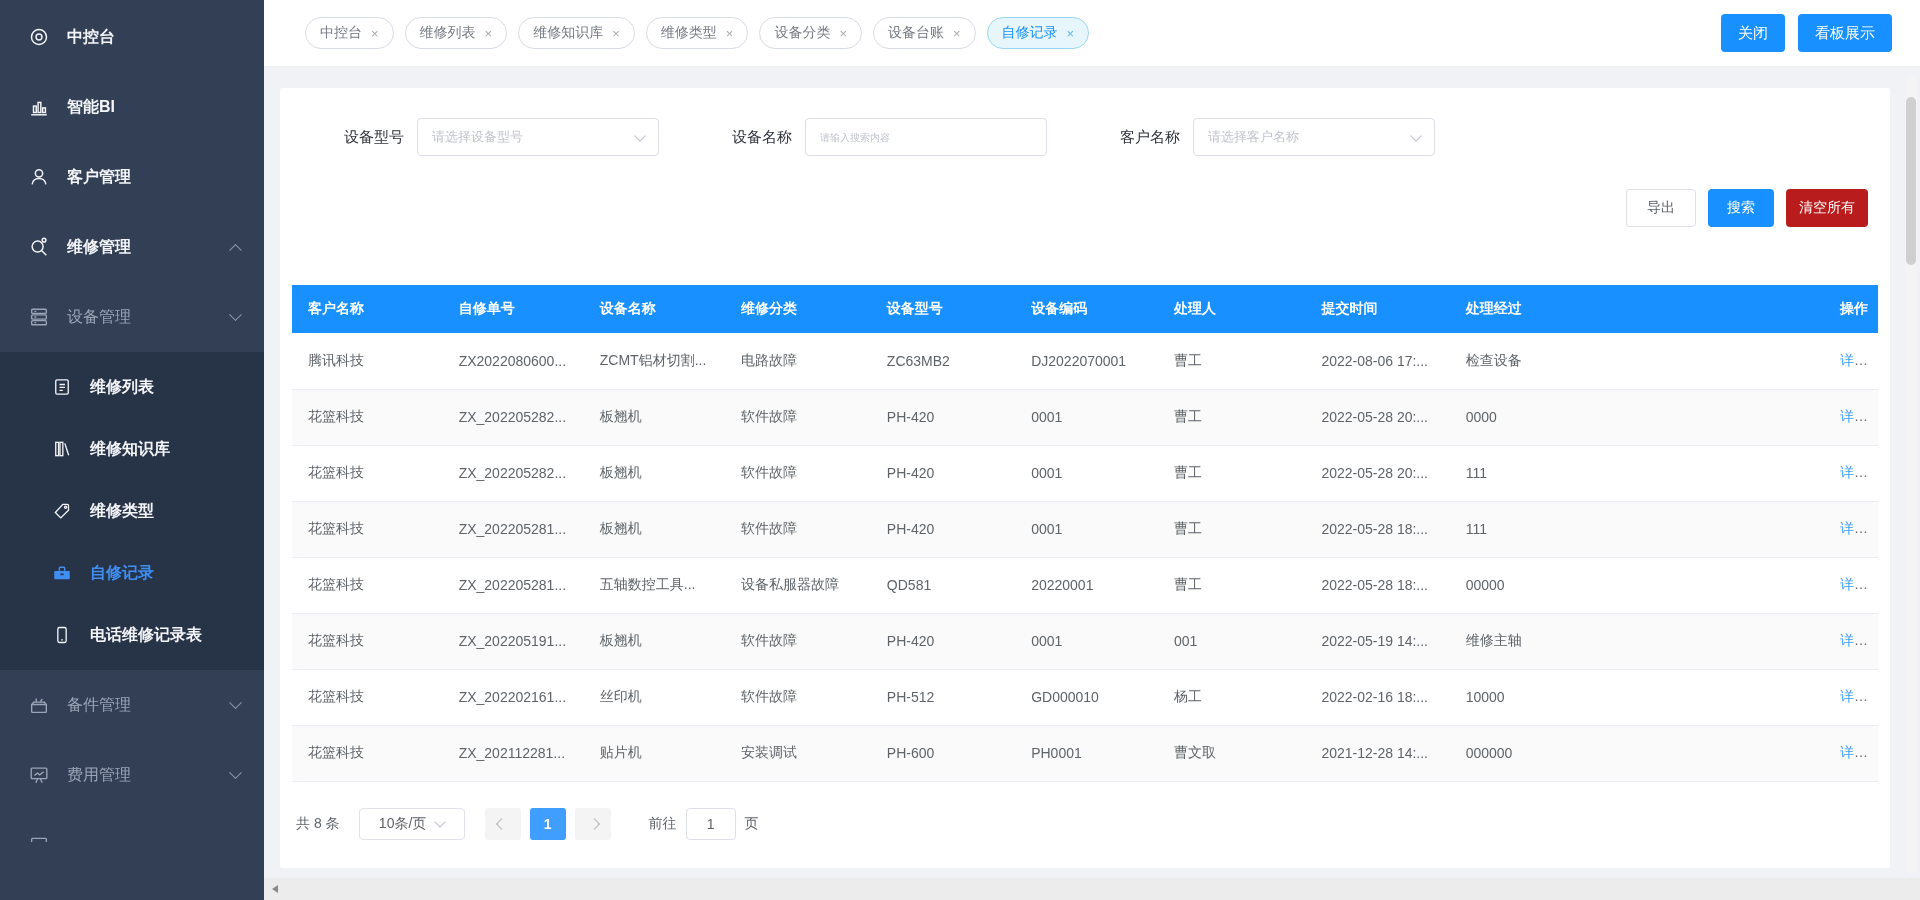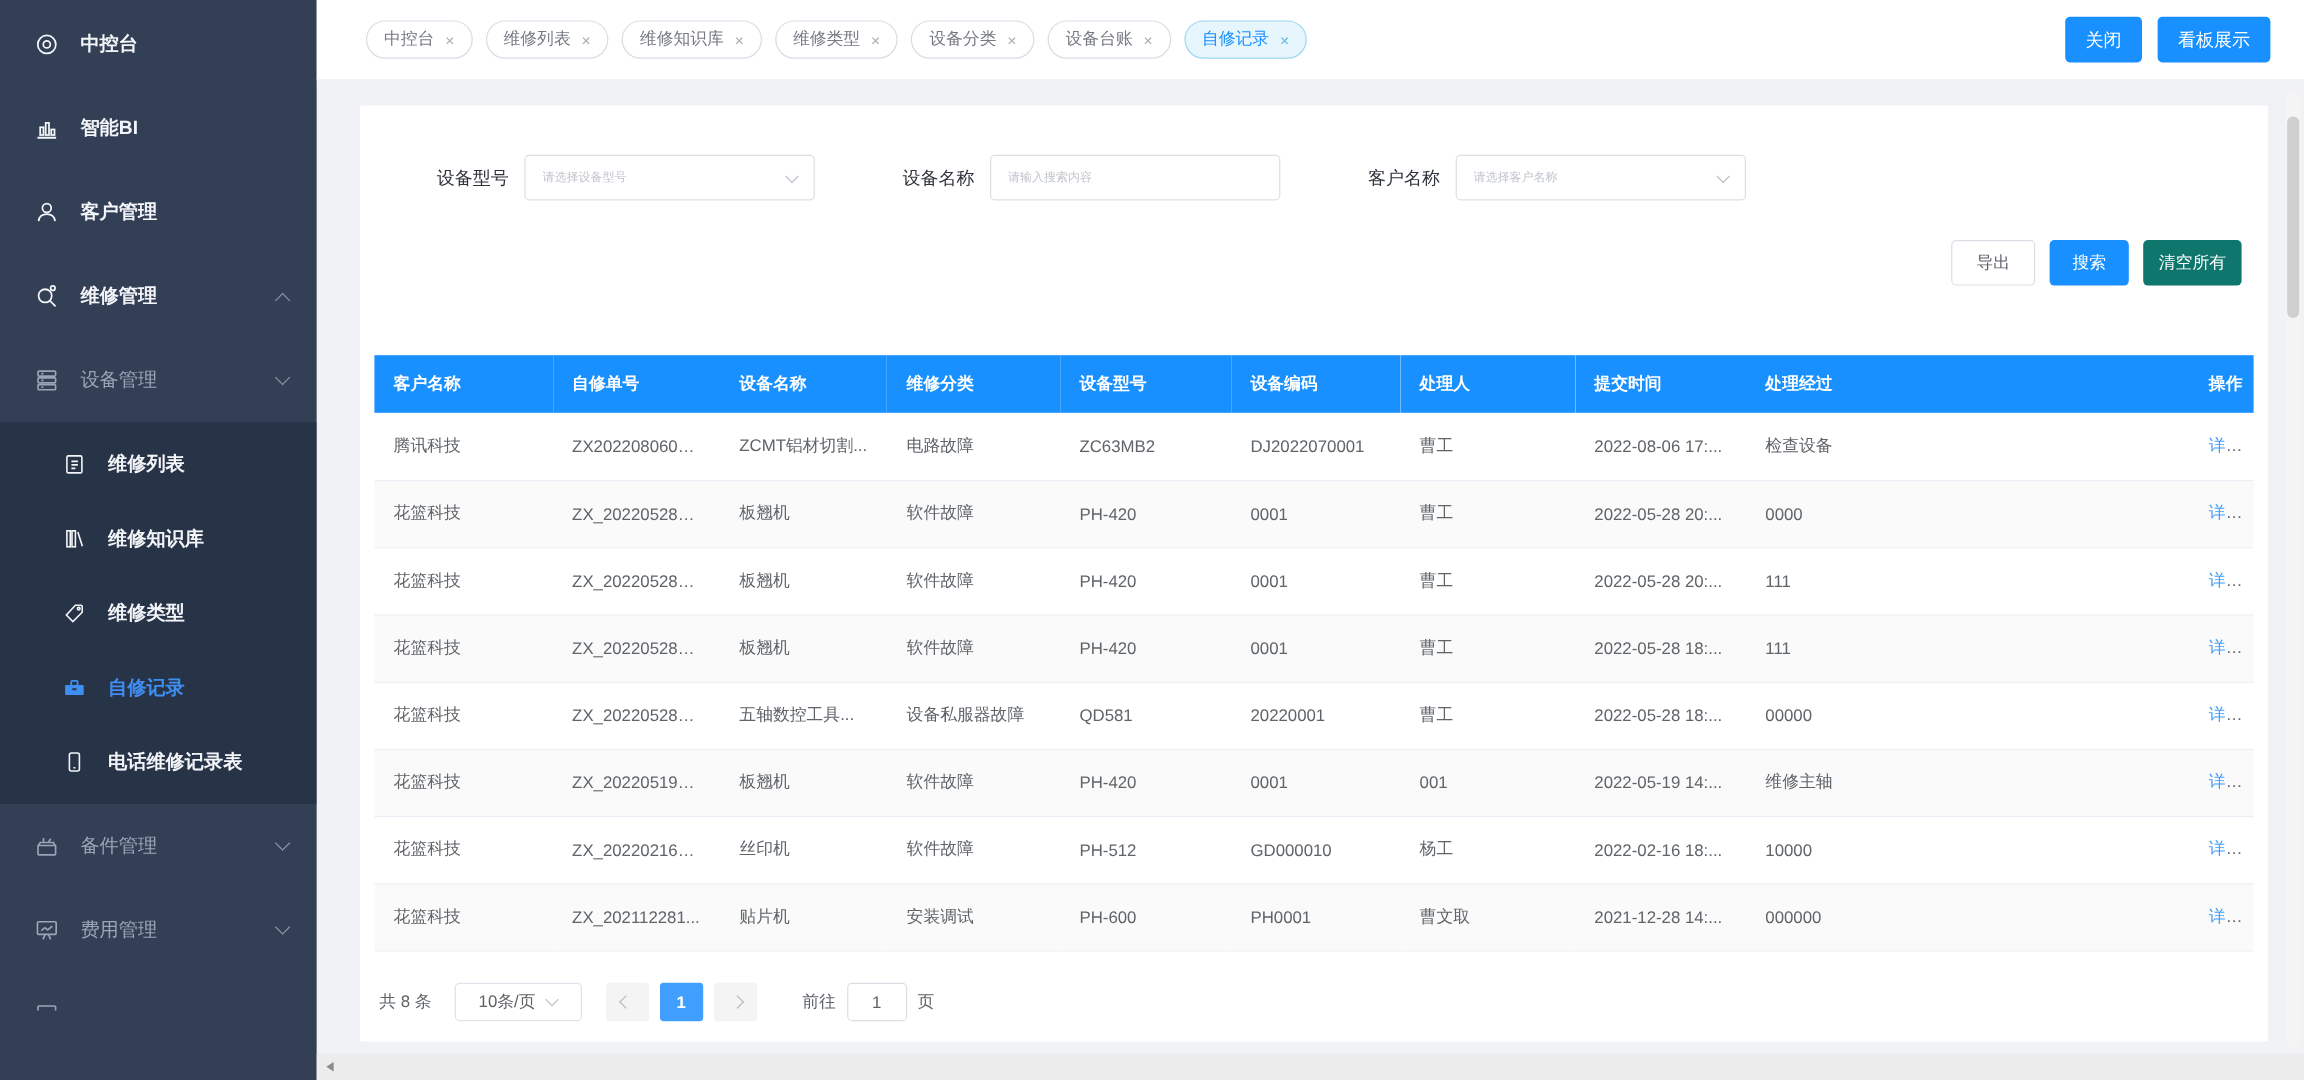--- a/index.html
+++ b/index.html
@@ -33,40 +33,40 @@
     display:flex; align-items:center; gap:9px; padding:0 14px; font-size:14px; color:#767a83; cursor:pointer; }
   .tab-chip .x { color:#a6aab1; font-size:13px; line-height:1; }
   .tab-chip.active { background:#e7f6fd; border-color:#9bd7f3; color:#1890ff; }
   .tab-chip.active .x { color:#5cb6e8; }
   .topbar-btns { margin-left:auto; display:flex; gap:13px; }
   .btn { border:none; border-radius:4px; font-size:15px; cursor:pointer;
     display:inline-flex; align-items:center; justify-content:center; }
   .btn-blue { background:#1890ff; color:#fff; height:38px; padding:0 17px; }
 
   
-  .panel { position:absolute; left:36px; right:30px; top:88px; height:780px; background:#fff;
-    border-radius:2px; padding:16px 12px; }
+  .panel { position:absolute; left:16px; right:30px; top:88px; height:780px; background:#fff;
+    border-radius:2px; padding:5px 12px; }
   .filter-row { display:flex; align-items:center; padding-top:25px; padding-left:52px; }
   .filter-group { display:flex; align-items:center; margin-right:73px; }
   .filter-label { font-size:15px; color:#2e323a; margin-right:13px; white-space:nowrap; }
   .sel-box { width:242px; height:38px; border:1px solid #dcdfe6; border-radius:4px; background:#fff;
     display:flex; align-items:center; padding:0 30px 0 14px; position:relative; cursor:pointer; }
   .sel-box .ph, .txt-input::placeholder { color:#c0c4cc; }
-  .sel-box .ph { font-size:10px; white-space:nowrap; }
+  .sel-box .ph { font-size:13px; white-space:nowrap; }
   .sel-chev { position:absolute; right:14px; top:13px; width:8px; height:8px;
     border-right:1.5px solid #c0c4cc; border-bottom:1.5px solid #c0c4cc; transform:rotate(45deg); }
   .txt-input { width:242px; height:38px; border:1px solid #dcdfe6; border-radius:4px;
     padding:0 14px; font-size:10px; color:#606266; outline:none;
     font-family:"Liberation Sans","DejaVu Sans",sans-serif; }
   .action-row { display:flex; justify-content:flex-end; align-items:center; gap:12px;
     margin-top:33px; padding-right:10px; }
   .btn-export { height:38px; padding:0 20px; background:#fff; border:1px solid #dcdfe6;
     border-radius:4px; color:#5a5e66; font-size:14px; }
   .btn-search { height:38px; padding:0 19px; background:#1890ff; color:#fff; font-size:14px; }
-  .btn-clear { height:38px; padding:0 13px; background:#0f766e; color:#fff; font-size:14px; }
+  .btn-clear { height:38px; padding:0 13px; background:#b91c1c; color:#fff; font-size:14px; }
 
   
   table.grid { width:100%; margin-top:58px; border-collapse:collapse; table-layout:fixed; }
   .grid th { background:#1890ff; color:#fff; font-size:14px; font-weight:bold; text-align:left;
     height:48px; padding:0 16px; white-space:nowrap; overflow:hidden; }
   .grid th.ta-r { text-align:right; }
   .grid td { height:56px; padding:0 16px; font-size:14px; color:#5f6469;
     border-bottom:1px solid #ebeef5; white-space:nowrap; overflow:hidden; text-overflow:ellipsis; }
   .grid tbody tr:nth-child(even) { background:#fafafa; }
   .td-action { text-align:left; }

